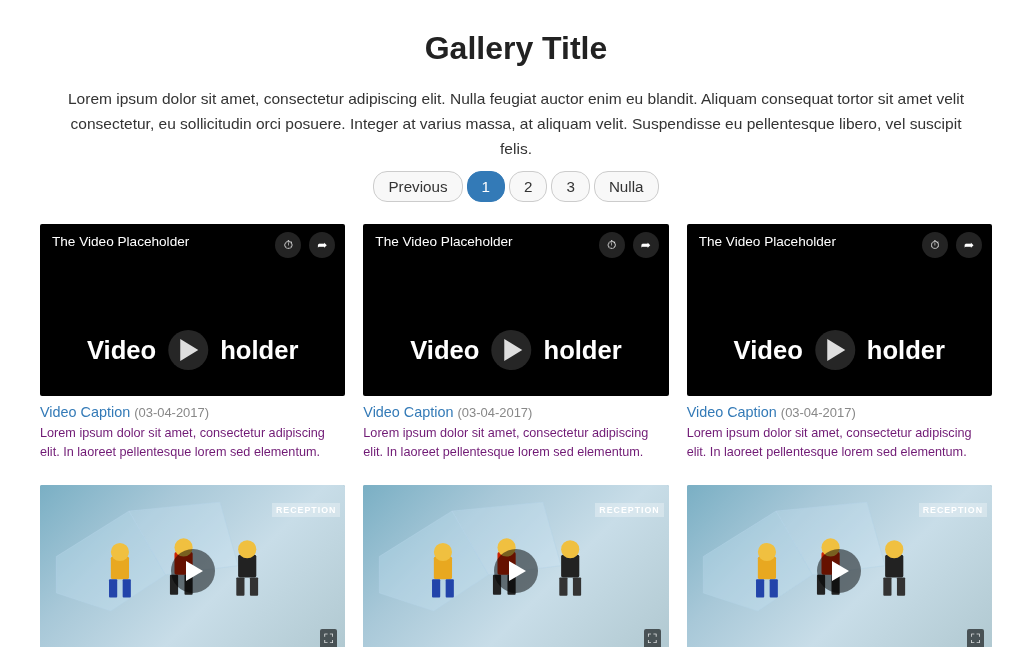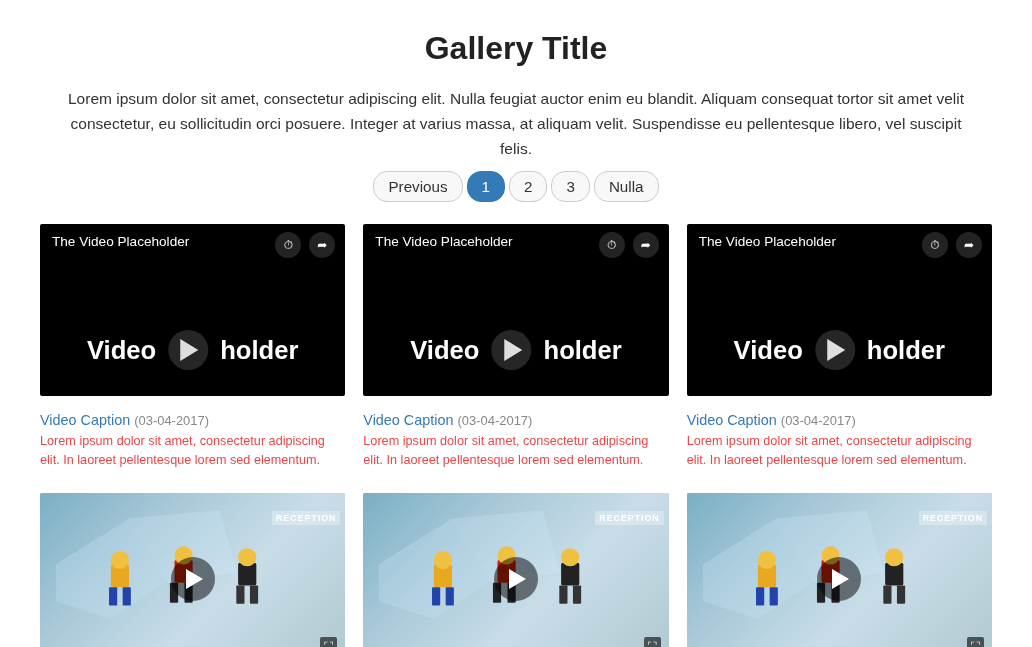--- a/index.html
+++ b/index.html
@@ -178,35 +178,35 @@
       right: 5px;
       background: rgba(255,255,255,0.3);
       color: #fff;
       font-size: 0.55em;
       padding: 2px 4px;
       font-weight: bold;
       letter-spacing: 1px;
     }
 
     .video-caption {
-      margin-top: 16px;
+      margin-top: 8px;
       font-size: 0.9em;
     }
     .video-caption-title {
       color: #337ab7;
       font-weight: normal;
     }
     .video-caption-date {
       color: #888;
       font-size: 0.9em;
     }
     .video-caption-desc {
       margin-top: 4px;
       font-size: 0.88em;
-      color: #ef4444;
+      color: #701a75;
       line-height: 1.45;
     }
   </style>
 </head>
 <body>
 
 <div class="page-wrapper">
   <h1 class="gallery-title">Gallery Title</h1>
   <p class="gallery-description">Lorem ipsum dolor sit amet, consectetur adipiscing elit. Nulla feugiat auctor enim eu blandit. Aliquam consequat tortor sit amet velit consectetur, eu sollicitudin orci posuere. Integer at varius massa, at aliquam velit. Suspendisse eu pellentesque libero, vel suscipit felis.</p>
 

